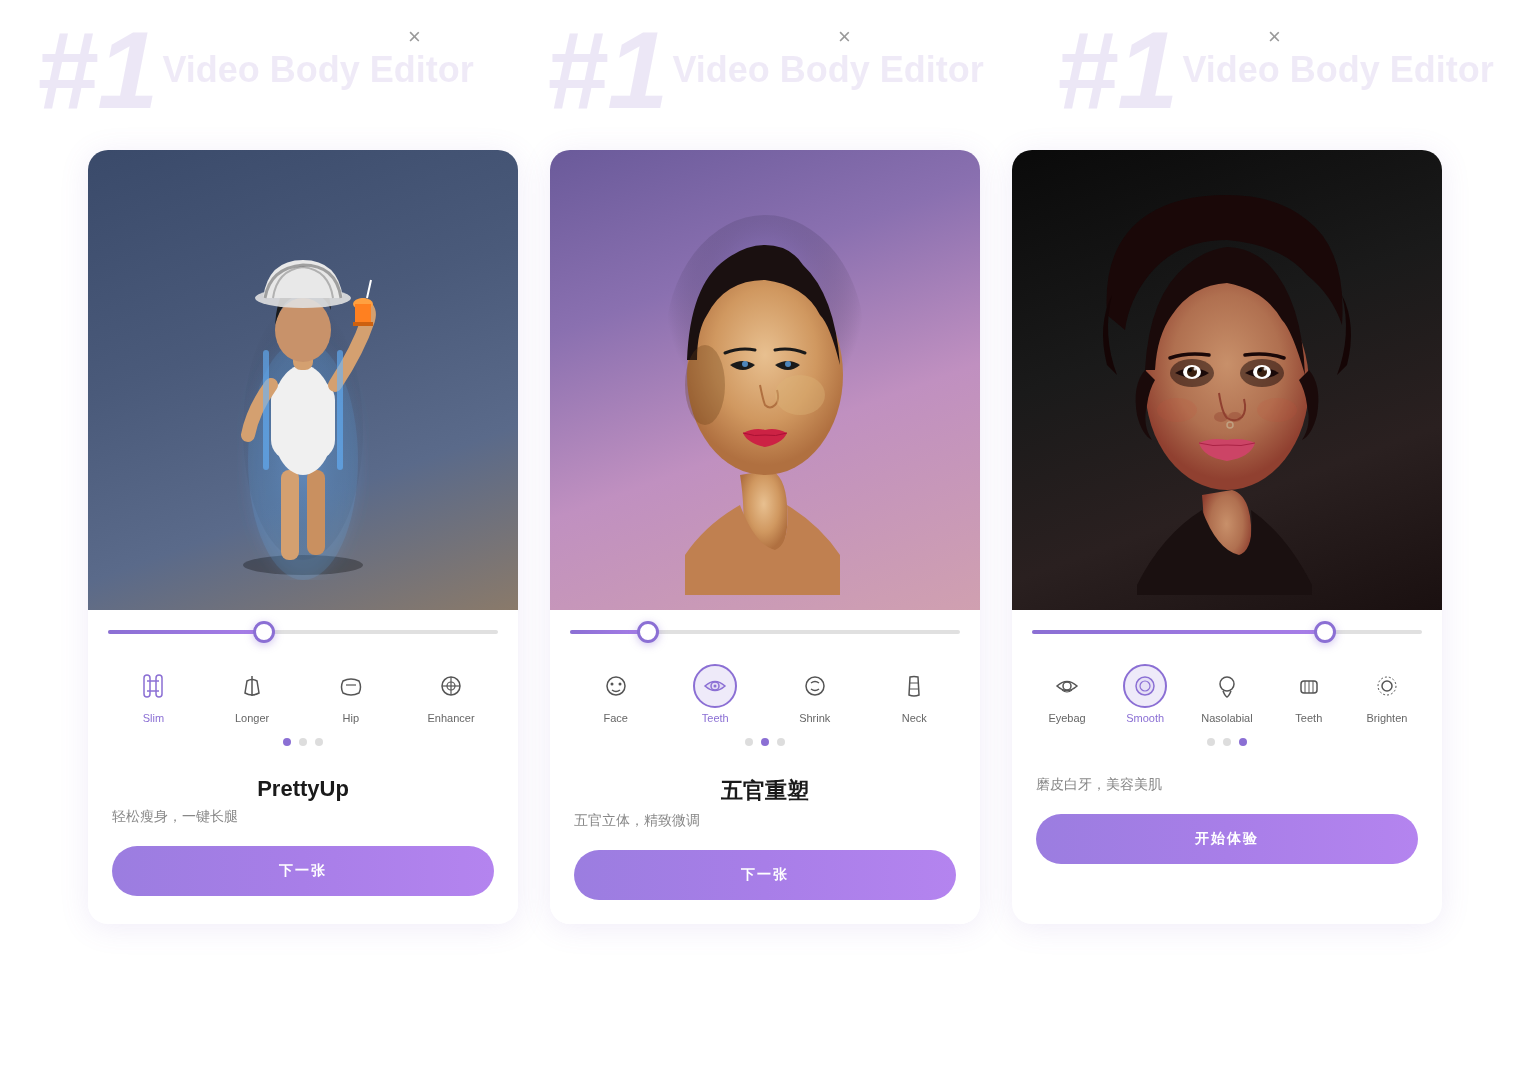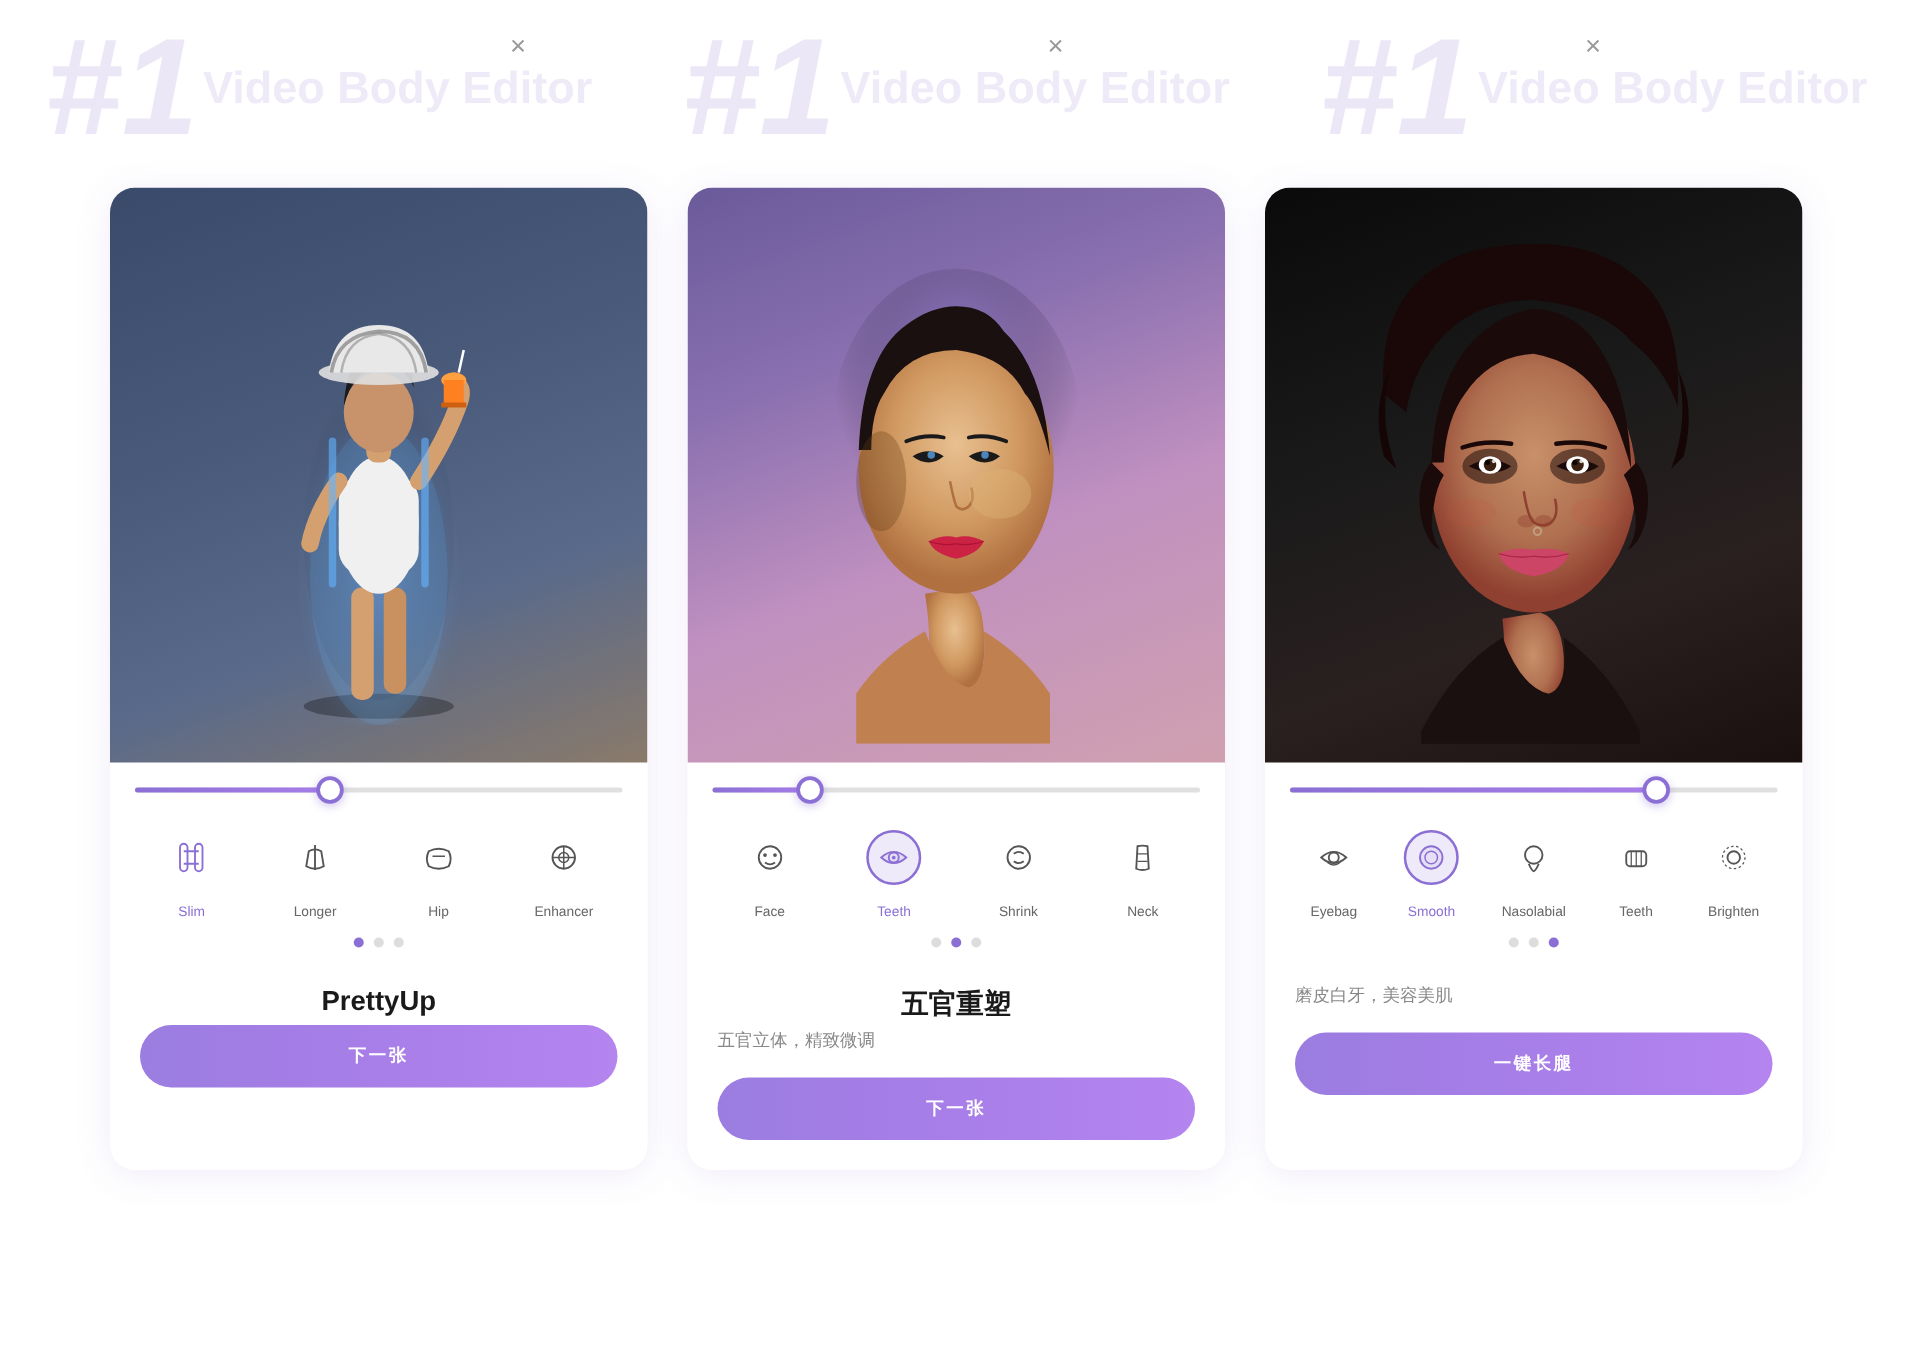--- a/index.html
+++ b/index.html
@@ -147,21 +147,21 @@
       background: #fff;
       display: flex;
       justify-content: space-around;
       align-items: center;
       padding: 10px 16px 6px;
     }
     .icon-item {
       display: flex;
       flex-direction: column;
       align-items: center;
-      gap: 16px;
+      gap: 4px;
       cursor: pointer;
     }
     .icon-circle {
       width: 44px;
       height: 44px;
       border-radius: 50%;
       display: flex;
       align-items: center;
       justify-content: center;
       font-size: 22px;
@@ -365,20 +365,21 @@
     </div>
 
     <div class="dots-row">
       <div class="dot active"></div>
       <div class="dot"></div>
       <div class="dot"></div>
     </div>
 
     <div class="card-bottom">
       <div class="card-title">PrettyUp</div>
+      <div class="card-subtitle">轻松瘦身，一键长腿</div>
       <button class="card-btn">下一张</button>
     </div>
   </div>
 
   <div class="card">
     <div class="card-image card-image-2">
 
       <svg width="280" height="430" viewBox="0 0 280 430">
         <defs>
           <radialGradient id="skinGrad2" cx="50%" cy="40%" r="55%">
@@ -617,17 +618,17 @@
     </div>
 
     <div class="dots-row">
       <div class="dot"></div>
       <div class="dot"></div>
       <div class="dot active"></div>
     </div>
 
     <div class="card-bottom">
       <div class="card-subtitle">磨皮白牙，美容美肌</div>
-      <button class="card-btn">一键长腿</button>
+      <button class="card-btn">开始体验</button>
     </div>
   </div>
 
 </div>
 
 </body></html>

